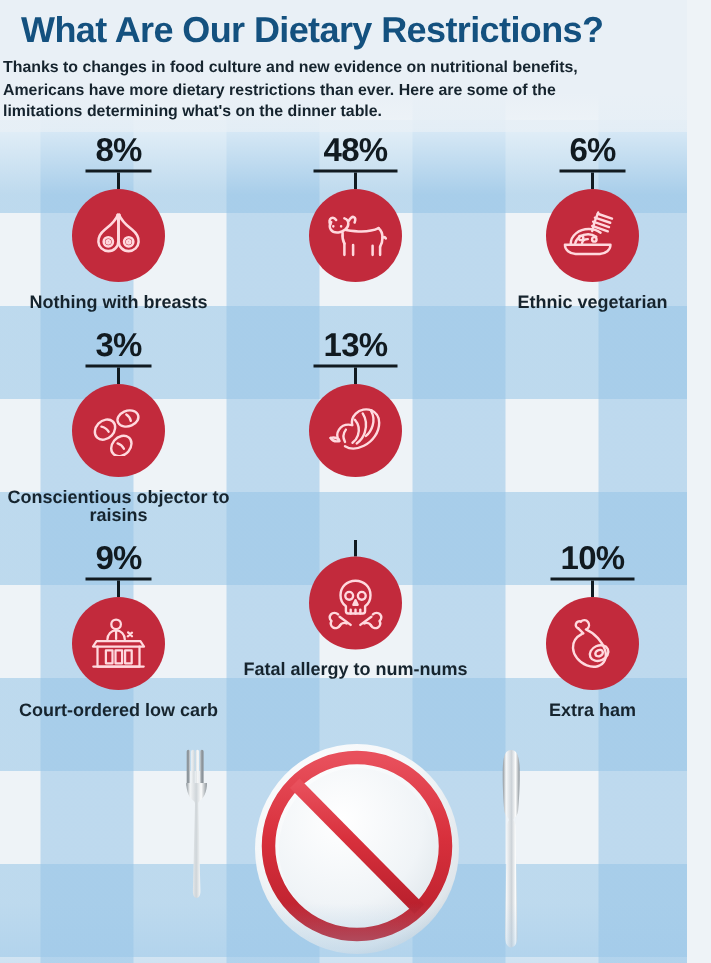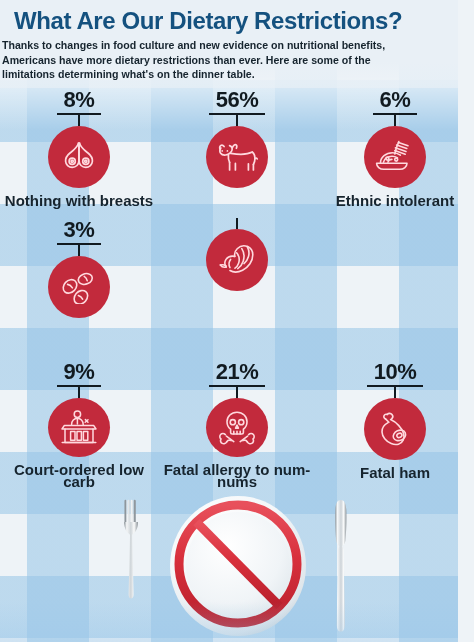--- a/index.html
+++ b/index.html
@@ -58,21 +58,21 @@
   .stem{width:2.5px;height:11px;background:#111a20;}
   .disc{
     width:62px;height:62px;border-radius:50%;
     background:#c22a3c;
     display:flex;align-items:center;justify-content:center;
     box-shadow:0 0 0 0 rgba(0,0,0,0);
   }
   .disc svg{display:block;}
   .label{
     margin-top:7px;
-    font-size:15px;line-height:12px;color:#16242e;
+    font-size:12px;line-height:12px;color:#16242e;
     text-align:center;font-weight:600;width:152px;
   }
   .r1{height:130px;}
   .r2{height:142px;}
   .r3{height:128px;}
   
   .setting{position:absolute;left:0;top:486px;width:474px;height:156px;}
   .fork{position:absolute;left:118px;top:12px;}
   .knife{position:absolute;left:330px;top:12px;}
   .plate{position:absolute;left:168px;top:3px;}
@@ -111,21 +111,21 @@
                 <circle cx="13.2" cy="21.2" r="1.1"></circle>
                 <circle cx="26.8" cy="21.2" r="1.1"></circle>
               </g>
             </svg>
           </span>
         </div>
         <div class="label">Nothing with breasts</div>
       </div>
 
       <div class="cell">
-        <div class="pct">56%</div>
+        <div class="pct">48%</div>
         <div class="stem"></div>
         <div class="disc">
           <span>
             <svg width="42" height="34" viewBox="0 0 42 34">
               <g fill="none" stroke="#ffd9de" stroke-width="1.7" stroke-linejoin="round" stroke-linecap="round">
                 <path d="M4.2 9.6c-.9-1.6-.6-3.6.6-4.2 1.2-.6 2.6.2 3.3 1.2"></path>
                 <path d="M16.6 7.2c.8-1.8 2.2-3 3.3-2.5 1 .5 1.1 2.1.5 3.6"></path>
                 <path d="M4.8 8c-1 1.6-1.2 3.8-.2 5.2 1 1.4 3 2 5 1.8 1.8-.2 3.4-1 4.6-2 1.2-1 2-2.4 2-3.9 0-1.6-1-3-2.6-3.5"></path>
                 <path d="M6.2 10.9h.01M11.4 10.9h.01"></path>
                 <path d="M14.6 13.3c3.2.5 6.6 1 10.4 1 4.4 0 8.6-.8 11.4-2.2"></path>
@@ -152,21 +152,21 @@
                 <path d="M6.5 23.5c0-5.4 5.4-9.8 12-9.8 3 0 5.8.9 7.9 2.4"></path>
                 <path d="M9.5 23.2c.6-3.4 4.2-6 8.6-6 2 0 3.9.6 5.4 1.6"></path>
                 <path d="M14 23.2c.3-1.6 1.9-2.8 3.9-2.8"></path>
                 <circle cx="13.4" cy="19.6" r="1.5"></circle>
                 <circle cx="22.2" cy="20.6" r="1.5"></circle>
                 <path d="M2.6 24.2h30.4c0 3.4-3.2 6.1-7.2 6.1H9.8c-4 0-7.2-2.7-7.2-6.1z"></path>
               </g>
             </svg>
           </span>
         </div>
-        <div class="label">Ethnic intolerant</div>
+        <div class="label">Ethnic vegetarian</div>
       </div>
 
     </div>
 
     <div class="row r2">
 
       <div class="cell">
         <div class="pct">3%</div>
         <div class="stem"></div>
         <div class="disc">
@@ -176,24 +176,26 @@
                 <path d="M23.8 4.4c3.6-1.6 7.6-.8 9 1.8 1.4 2.6-.4 5.8-4 7.4-3.6 1.6-7.6.8-9-1.8-1.4-2.6.4-5.8 4-7.4z"></path>
                 <path d="M25.2 6.4c1.6 1 2.6 2.6 3 4.2"></path>
                 <path d="M6.6 12.4c2.8-3 7.2-3.6 9.6-1.4 2.4 2.2 2 6.4-.8 9.4-2.8 3-7.2 3.6-9.6 1.4-2.4-2.2-2-6.4.8-9.4z"></path>
                 <path d="M8.6 14.4c2 .4 3.8 1.8 4.8 3.4"></path>
                 <path d="M17.2 23.6c2.6-3.2 7-4 9.6-2 2.6 2 2.4 6.2-.2 9.4-2.6 3.2-7 4-9.6 2-2.6-2-2.4-6.2.2-9.4z"></path>
                 <path d="M19.4 25.6c1.8.6 3.4 2 4.2 3.6"></path>
               </g>
             </svg>
           </span>
         </div>
-      </div>
-
-
-      <div class="cell">
+        <div class="label">Conscientious objector to raisins</div>
+      </div>
+
+
+      <div class="cell">
+        <div class="pct">13%</div>
         <div class="stem"></div>
         <div class="disc">
           <span>
             <svg width="40" height="38" viewBox="0 0 40 38">
               <g fill="none" stroke="#ffd9de" stroke-width="1.6" stroke-linecap="round" stroke-linejoin="round">
                 <path d="M30.6 5.6c3.2 1.4 5.2 4.4 5.2 8.2 0 6.4-4.2 12.4-10.2 15.4-4.6 2.3-9.4 2.3-12.6.3"></path>
                 <path d="M30.6 5.6c-3.4-1.4-7.6-.6-10.4 2.2-2.2 2.2-3 5-2.4 7.6"></path>
                 <path d="M17.8 15.4c-3.6-.8-7 .4-8.8 3-1.6 2.4-1.4 5.4.2 7.6"></path>
                 <path d="M9.2 26c-2.4.6-4.6-.2-5.8-2"></path>
                 <path d="M3.4 24c2-.6 4-.2 5.6 1"></path>
@@ -227,21 +229,20 @@
                 <path d="M4.2 34.4h33.6"></path>
                 <path d="M12.6 23.6h4.4v8.6h-4.4zM19 23.6h4.4v8.6H19zM25.4 23.6h4.4v8.6h-4.4z"></path>
               </g>
             </svg>
           </span>
         </div>
         <div class="label">Court-ordered low carb</div>
       </div>
 
       <div class="cell">
-        <div class="pct">21%</div>
         <div class="stem"></div>
         <div class="disc">
           <span>
             <svg width="40" height="38" viewBox="0 0 40 38">
               <g fill="none" stroke="#ffd9de" stroke-width="1.6" stroke-linecap="round" stroke-linejoin="round">
                 <path d="M20 4.2c-5.8 0-10 4.2-10 9.6 0 3.2 1.4 5.8 3.6 7.4v3.2c0 .9.7 1.6 1.6 1.6h9.6c.9 0 1.6-.7 1.6-1.6v-3.2c2.2-1.6 3.6-4.2 3.6-7.4 0-5.4-4.2-9.6-10-9.6z"></path>
                 <circle cx="15.8" cy="14.2" r="2.6"></circle>
                 <circle cx="24.2" cy="14.2" r="2.6"></circle>
                 <path d="M20 17.2l-1.4 3h2.8z"></path>
                 <path d="M16.8 23.4v2.6M20 23.4v2.6M23.2 23.4v2.6"></path>
@@ -267,21 +268,21 @@
                 <path d="M11.2 4.4c1.4-1.4 3.6-1.3 4.8.2 1.1 1.4.9 3.4-.5 4.6"></path>
                 <path d="M11.2 4.4c-1.3-.5-2.7.1-3.2 1.4-.5 1.3.2 2.7 1.5 3.1"></path>
                 <path d="M9.5 8.9l3.4 3.4"></path>
                 <path d="M14.6 9.6c2.8 1.2 5.6 3.2 8 5.8 4.6 5 6.4 10.8 4.6 14.8-1.8 4-6.8 5.4-12 3.4-5.2-2-9-6.8-9.2-11.6-.2-4 2.2-7.4 6-9.4"></path>
                 <ellipse cx="23.4" cy="25.4" rx="6.4" ry="5" transform="rotate(-24 23.4 25.4)"></ellipse>
                 <ellipse cx="23.4" cy="25.4" rx="2.6" ry="2" transform="rotate(-24 23.4 25.4)"></ellipse>
               </g>
             </svg>
           </span>
         </div>
-        <div class="label">Fatal ham</div>
+        <div class="label">Extra ham</div>
       </div>
 
     </div>
 
   </div>
 
   <div class="setting">
 
     <span class="fork">
       <svg width="26" height="140" viewBox="0 0 26 140">

